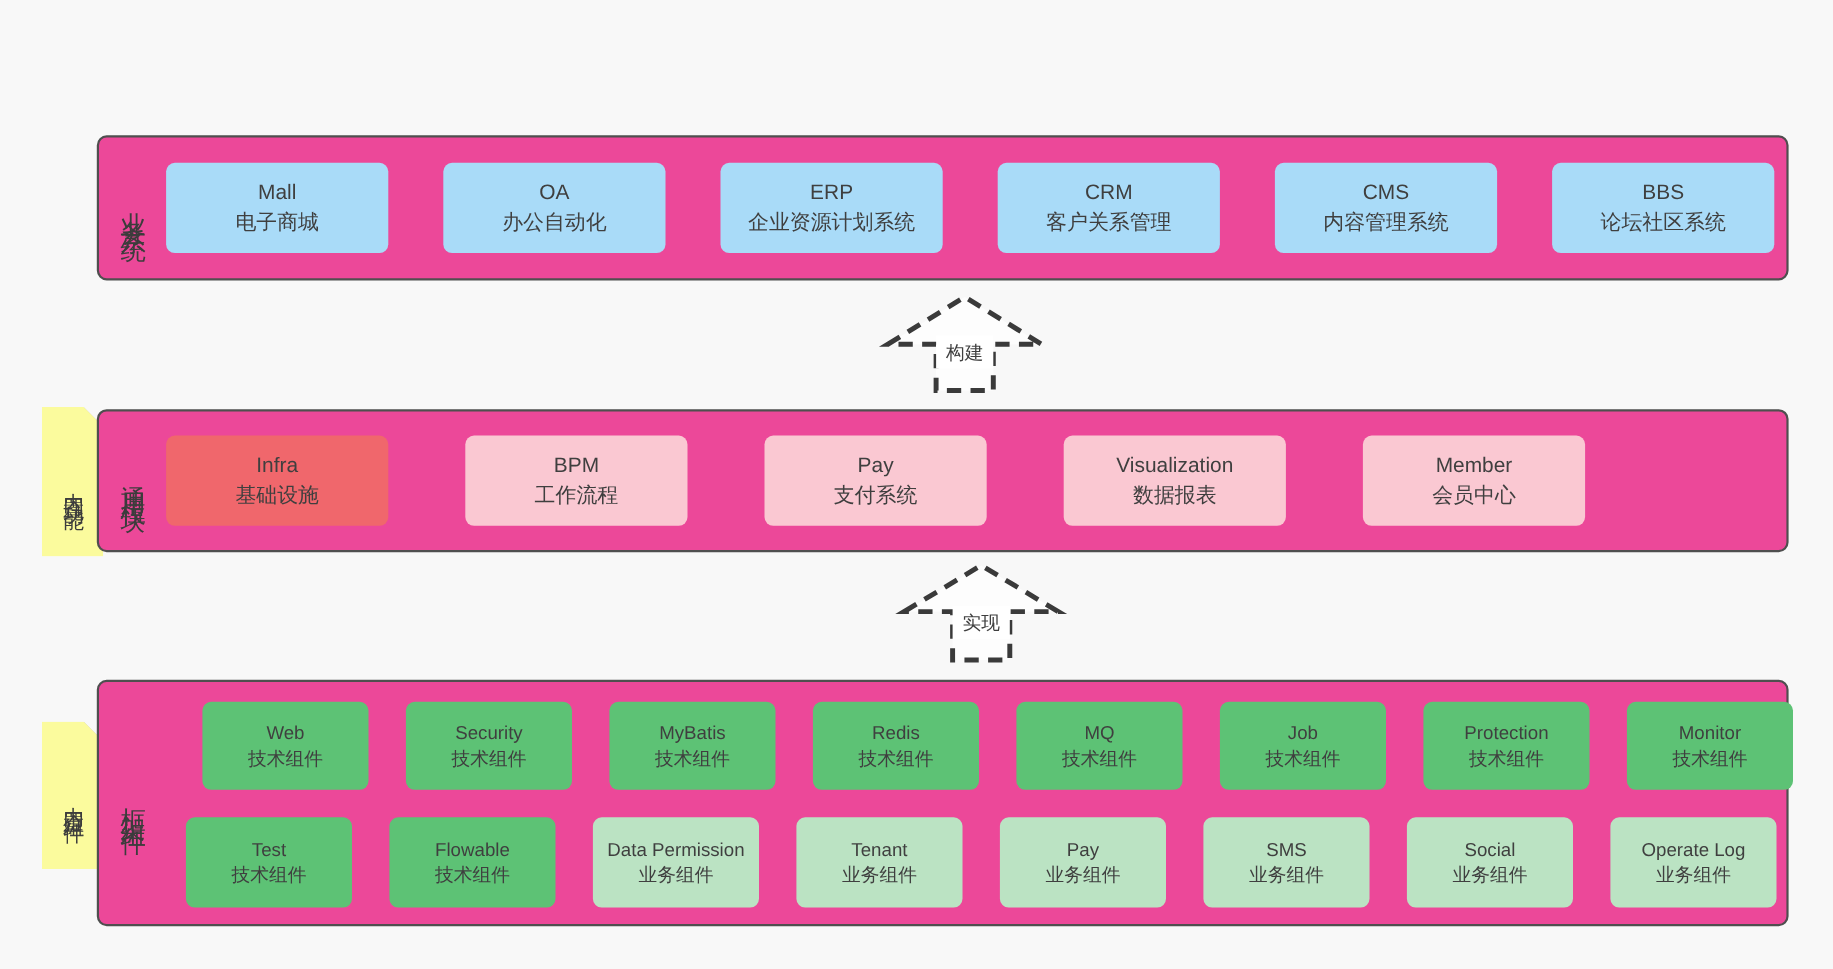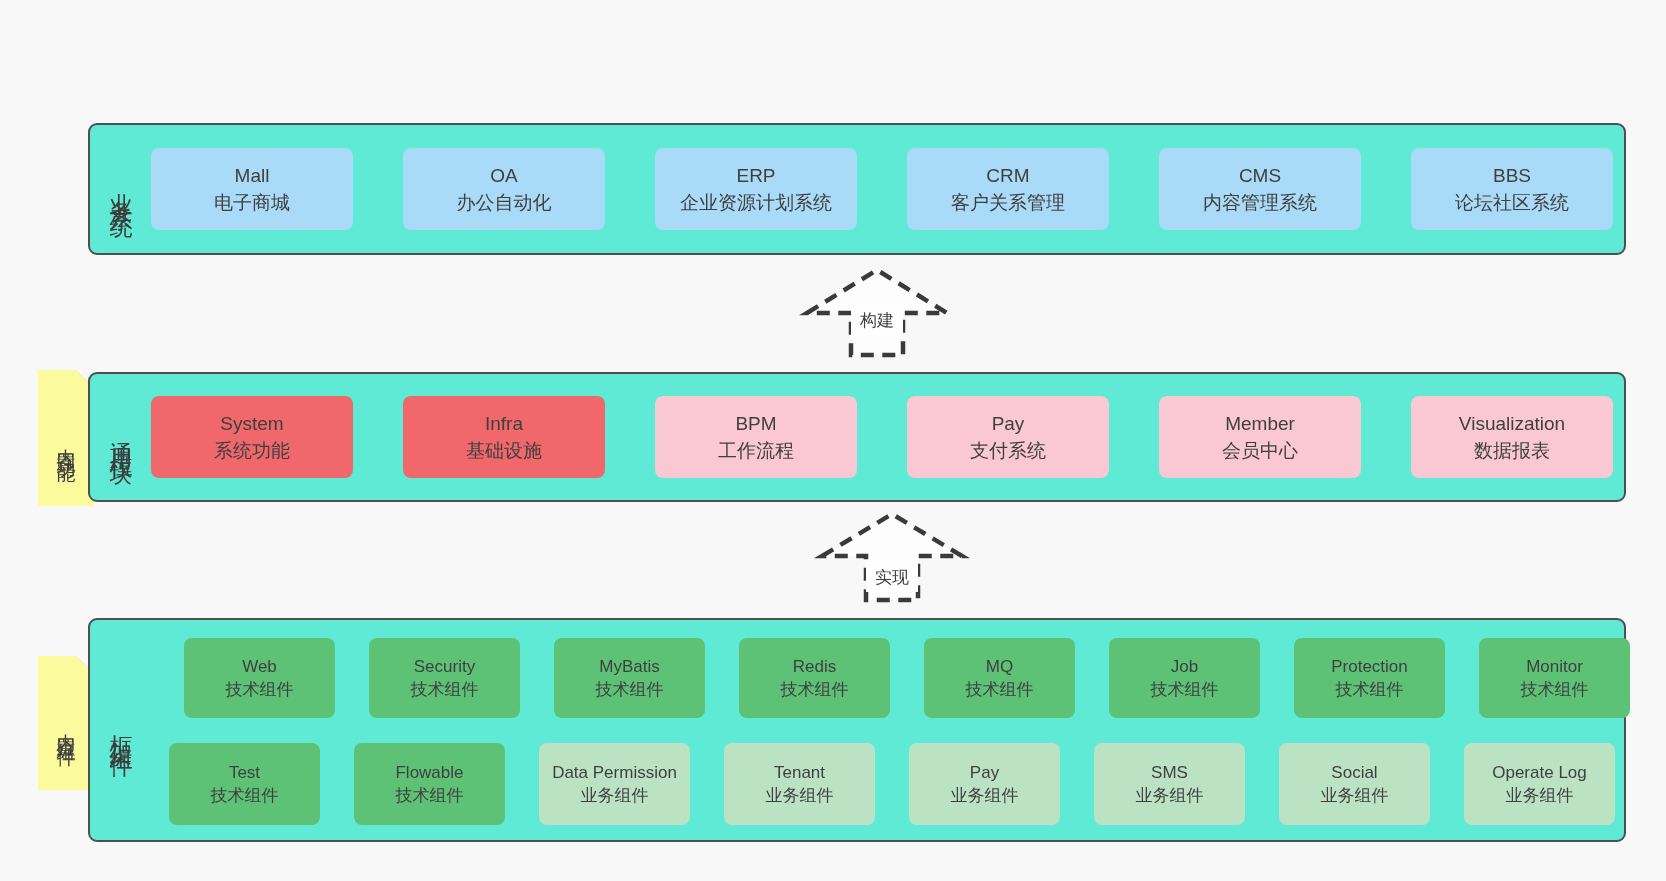--- a/index.html
+++ b/index.html
@@ -3,21 +3,21 @@
 <meta charset="utf-8">
 <style>
   html,body { margin:0; padding:0; }
   body { font-family: "Liberation Sans", "DejaVu Sans", sans-serif; background:#f8f8f8; }
 
   .stage { position:relative; width:1666px; height:881px; background:#f8f8f8; overflow:hidden; }
 
   
   .band {
     position:absolute; left:88px; width:1538px;
-    background:#5eead4; border:2px solid #4f4f4f; border-radius:9px;
+    background:#ec4899; border:2px solid #4f4f4f; border-radius:9px;
     box-sizing:border-box; z-index:2;
   }
   .band-business   { top:123px; height:132px; }
   .band-modules    { top:372px; height:130px; }
   .band-components { top:618px; height:224px; }
 
   .band-label {
     position:absolute; left:6px; top:0; bottom:0; width:52px;
     display:flex; align-items:center; justify-content:center;
     writing-mode:vertical-lr; text-orientation:upright;
@@ -33,21 +33,21 @@
     border-radius:8px; display:flex; flex-direction:column;
     justify-content:center; align-items:center; text-align:center;
     color:#3f3f3f; box-sizing:border-box; padding:4px 6px;
   }
   .box-lg { width:202px; height:82px; font-size:19px; line-height:27px; }
   .box-sm { width:151px; height:80px; font-size:17px; line-height:23px; }
   .row-comp2 .box-sm { height:82px; }
 
   .blue       { background:#a9dbf8; }
   .red        { background:#f0676c; }
-  .pink       { background:#fac8d2; }
+  .pink       { background:#fac8d2;margin-left:20px; }
   .green      { background:#5dc275; }
   .lightgreen { background:#bbe3c3;align-items:center; }
 
   
   .note {
     position:absolute; left:38px; width:56px; z-index:1;
     background:#fbfb9d;
     clip-path: polygon(0 0, calc(100% - 18px) 0, 100% 18px, 100% 100%, 0 100%);
     display:flex; align-items:center; justify-content:center;
   }
@@ -66,21 +66,21 @@
   
   .arrow-wrap { position:absolute; z-index:3; }
   .arrow-label {
     position:absolute; width:52px; height:30px; background:#ffffff;
     display:flex; align-items:center; justify-content:center;
     font-size:17px; color:#3f3f3f; z-index:4;text-align:center;
   }
   .arrow1 { left:795px; top:258px; }
   .arrow2 { left:810px; top:502px; }
   .label1 { left:851px; top:305px; }
-  .label2 { left:866px; top:551px;margin-top:11px; }
+  .label2 { left:866px; top:551px; }
 </style>
 </head>
 <body>
 
 <div class="stage">
 
   <div class="band band-business">
     <div class="band-label">业务系统</div>
     <div class="box-row row-wide">
       <div class="box box-lg blue">
@@ -119,42 +119,38 @@
 
   <div class="note note-modules">
     <span class="note-text">内置功能</span>
   </div>
   <div class="note-fold" style="left:76px; top:370px;"></div>
 
   <div class="band band-modules">
     <div class="band-label">通用模块</div>
     <div class="box-row row-wide">
       <div class="box box-lg red">
-        <span>System</span>
-        <span>系统功能</span>
-      </div>
-      <div class="box box-lg red">
         <span>Infra</span>
         <span>基础设施</span>
       </div>
       <div class="box box-lg pink">
         <span>BPM</span>
         <span>工作流程</span>
       </div>
       <div class="box box-lg pink">
         <span>Pay</span>
         <span>支付系统</span>
       </div>
       <div class="box box-lg pink">
+        <span>Visualization</span>
+        <span>数据报表</span>
+      </div>
+      <div class="box box-lg pink">
         <span>Member</span>
         <span>会员中心</span>
-      </div>
-      <div class="box box-lg pink">
-        <span>Visualization</span>
-        <span>数据报表</span>
       </div>
     </div>
   </div>
 
   <div class="arrow-wrap arrow2">
     <svg width="165" height="102" viewBox="0 0 165 102">
       <polygon points="12,54 82,12 152,54 108,54 108,98 56,98 56,54" fill="#fdfdfd" stroke="#3a3a3a" stroke-width="4.5" stroke-dasharray="13 8.5" stroke-linejoin="miter"></polygon>
     </svg>
   </div>
   <div class="arrow-label label2">实现</div>

